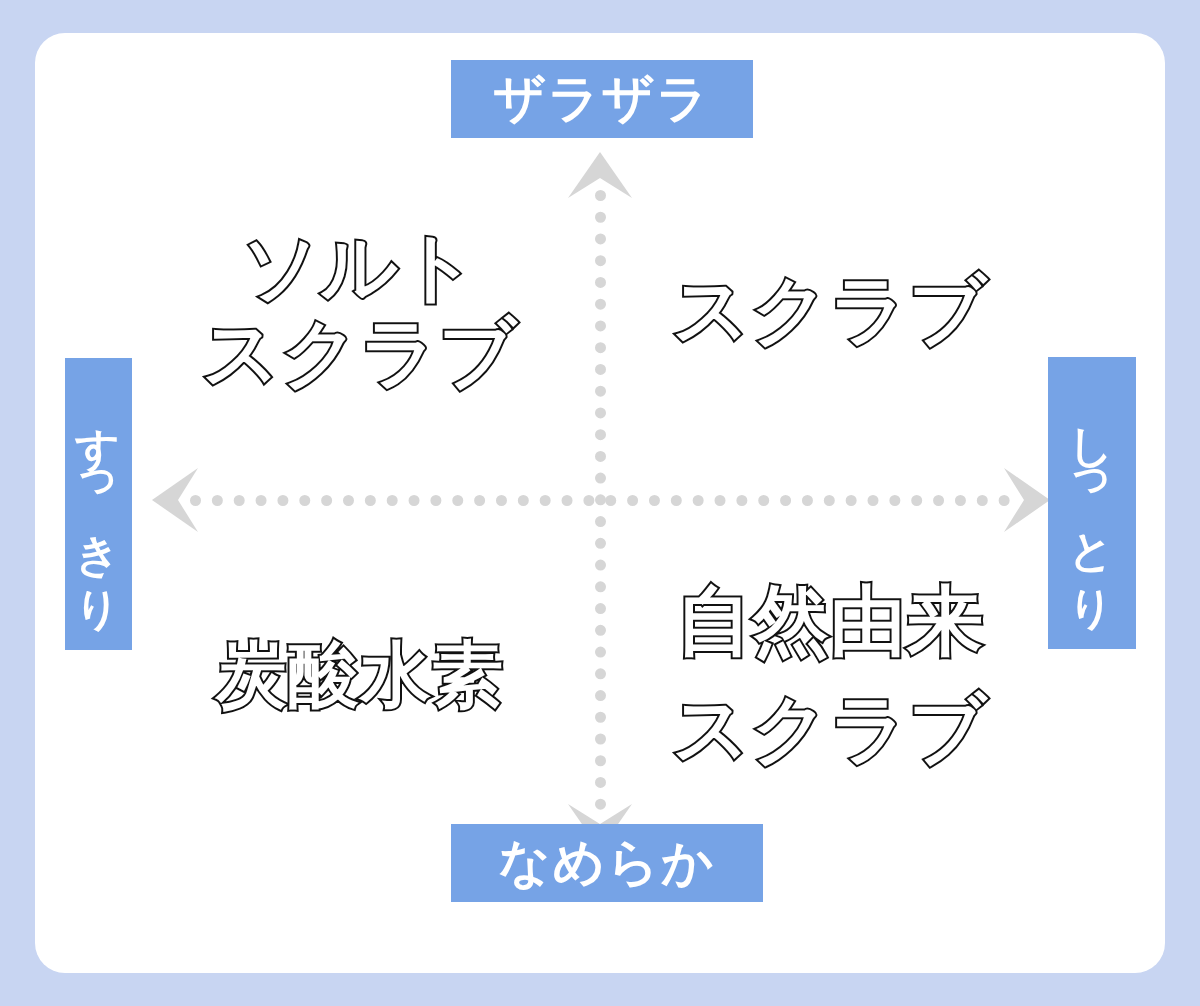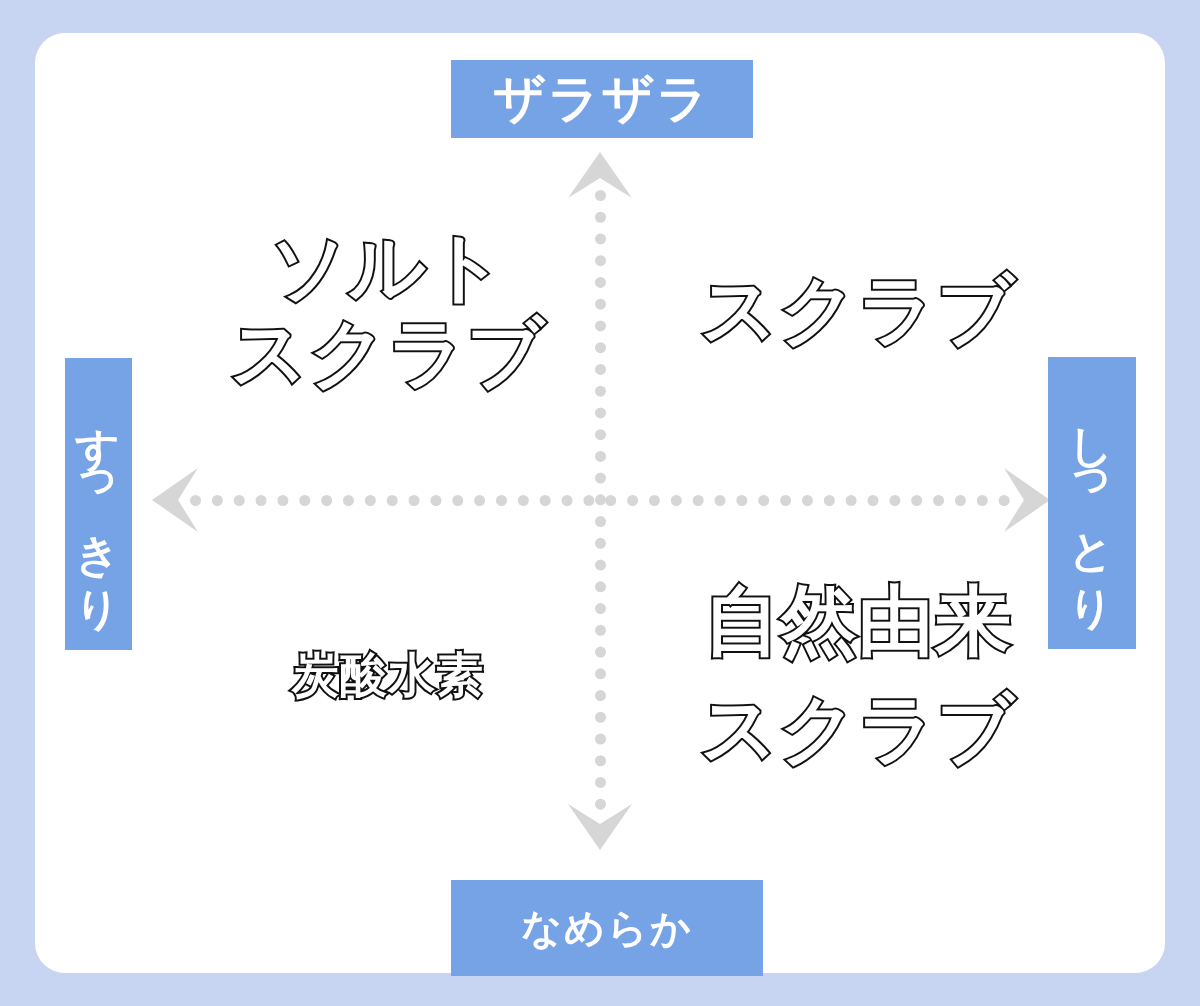--- a/index.html
+++ b/index.html
@@ -78,24 +78,24 @@
   }
   .badge-top {
     left: 451px;
     top: 60px;
     width: 302px;
     height: 78px;
     font-size: 51px;
   }
   .badge-bottom {
     left: 451px;
-    top: 880px;
+    top: 824px;
     width: 312px;
-    height: 96px;
-    font-size: 40px;
+    height: 78px;
+    font-size: 51px;
   }
   .badge-left {
     left: 65px;
     top: 358px;
     width: 67px;
     height: 292px;
     font-size: 44px;
     writing-mode: vertical-rl;
     text-orientation: upright;
     letter-spacing: 3px;
@@ -112,21 +112,20 @@
   }
 
   
   .quadrant {
     position: absolute;
     display: flex;
     flex-direction: column;
     align-items: center;
     justify-content: center;
     text-align: center;
-    margin-left: 28px;
   }
   .q-line {
     position: relative;
     font-weight: bold;
     font-size: 76px;
     line-height: 1.13;
     letter-spacing: 1px;
     white-space: nowrap;
     color: #ffffff;
     -webkit-text-stroke: 4px #111111;
@@ -139,21 +138,21 @@
     z-index: -1;
     -webkit-text-stroke: 0;
     color: inherit;
   }
 
   .q-tl { left: 150px; top: 195px; width: 420px; height: 230px; }
   .q-tr { left: 620px; top: 195px; width: 420px; height: 230px; }
   .q-bl { left: 140px; top: 560px; width: 440px; height: 230px; }
   .q-br { left: 620px; top: 560px; width: 420px; height: 230px; gap: 22px; }
 
-  .q-bl .q-line { font-size: 47px; }
+  .q-bl .q-line { font-size: 71px; }
   .q-bl .q-line.l2 { font-size: 78px; }
 </style>
 </head>
 <body>
 
 <div id="matrix-root" style="background: rgb(200, 213, 242);">
 
   <div class="card" style="background: rgb(255, 255, 255);"></div>
 
   <div class="axis-v-line" style="border-left-color: rgb(214, 214, 214);"></div>

